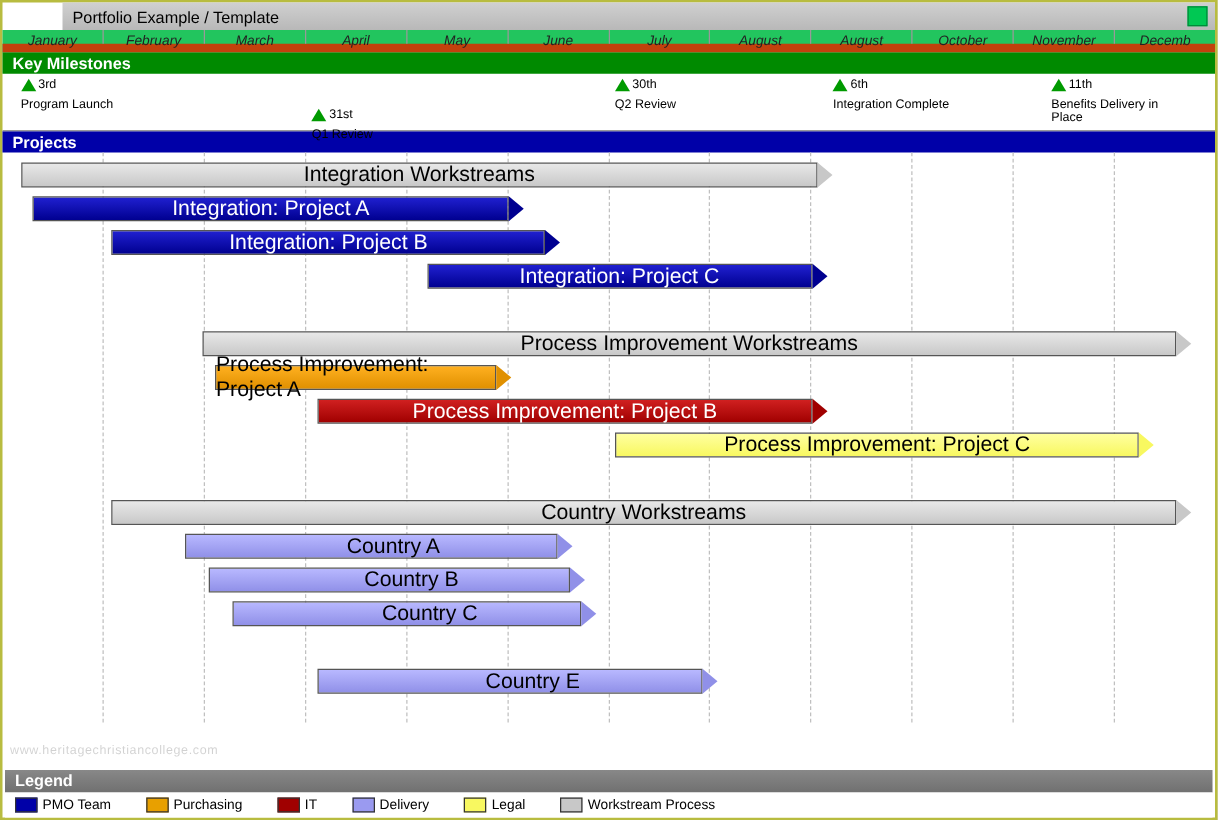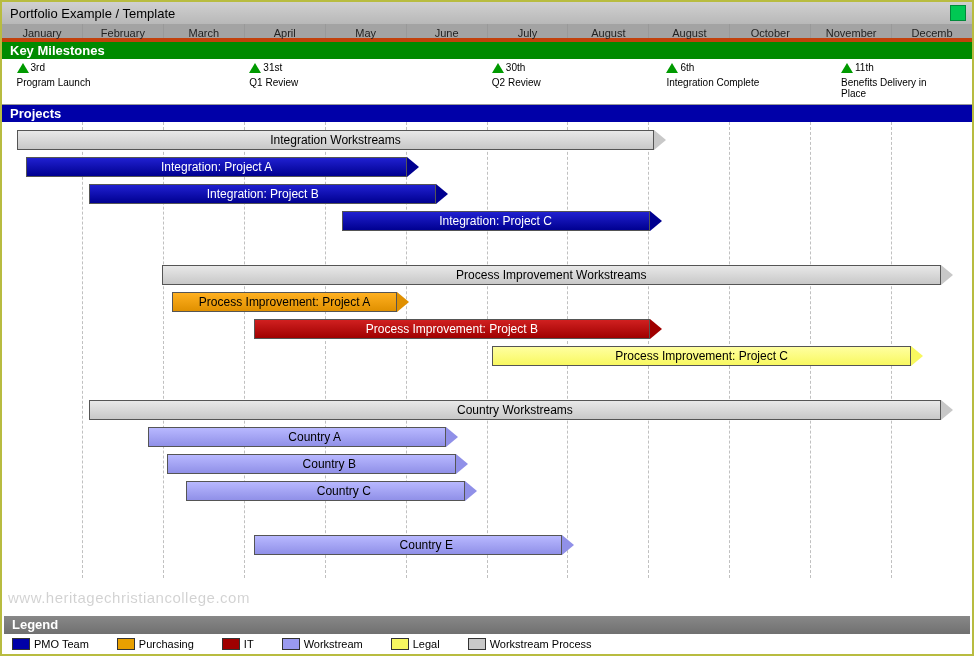--- a/index.html
+++ b/index.html
@@ -1,55 +1,55 @@
 <!DOCTYPE html>
 <html><head>
 <meta charset="utf-8">
 <style>
 * { box-sizing: border-box; margin: 0; padding: 0; }
 body { font-family: Arial, sans-serif; font-size: 12px; background: #6b6b00; width: 974px; height: 656px; overflow: hidden; }
 .frame { background: #ffffff; border: 2px solid #b8bc40; width: 974px; height: 656px; position: relative; }
-.title-bar { background: linear-gradient(to bottom, #d0d0d0, #b8b8b8); height: 22px; display: flex; align-items: center; padding: 0 8px; font-size: 13px; color: #000; position: relative; }
+.title-bar { background: linear-gradient(to bottom, #d0d0d0, #b8b8b8); height: 22px; display: flex; align-items: center; padding: 0 8px; font-size: 13px; color: #000; position: relative; margin-left: 48px; }
 .title-bar .sq { position: absolute; right: 6px; top: 3px; width: 16px; height: 16px; background: #00c853; border: 1px solid #008a3a; }
 .timeline-header { background: #0000a8; color: #fff; font-weight: bold; padding: 2px 8px; font-size: 13px; }
-.months-row { display: flex; border-bottom: 4px solid #c2410c; height: 18px; background: #a3a3a3; }
+.months-row { display: flex; border-bottom: 7px solid #c2410c; height: 18px; background: #22c55e; font-style: italic; }
 .month { flex: 1; border-right: 1px solid #999; font-size: 11px; text-align: center; line-height: 18px; color: #222; }
 .month:last-child { border-right: none; }
 .section-header { color: #fff; font-weight: bold; padding: 1px 8px; font-size: 13px; }
 .milestones-header { background: #008a00; }
 .projects-header { background: #0000a8; }
 .milestones-area { position: relative; height: 46px; border-bottom: 1px solid #999; }
 .milestone { position: absolute; top: 4px; font-size: 10px; text-align: left; }
 .milestone .tri { width: 0; height: 0; border-left: 6px solid transparent; border-right: 6px solid transparent; border-bottom: 10px solid #009a00; display: inline-block; }
 .milestone .mdate { display: inline-block; margin-left: 2px; vertical-align: top; line-height: 10px; }
 .milestone .mlabel { display: block; margin-top: 2px; max-width: 100px; line-height: 11px; }
 .gantt-area { position: relative; height: 456px; }
 .grid { position: absolute; inset: 0; display: flex; pointer-events: none; }
 .gridcol { flex: 1; border-right: 1px dashed #c0c0c0; }
 .gridcol:last-child { border-right: none; }
-.bar { position: absolute; height: 20px; display: flex; align-items: center; justify-content: center; font-size: 12px; }
+.bar { position: absolute; height: 20px; display: flex; align-items: center; justify-content: center; font-size: 17px; }
 .bar .body { height: 100%; flex: 1; display: flex; align-items: center; justify-content: center; border: 1px solid #555; }
 .bar .arrow { width: 0; height: 0; border-top: 10px solid transparent; border-bottom: 10px solid transparent; }
 .bar.grey .body { background: linear-gradient(to bottom,#e8e8e8,#c8c8c8); color: #000; }
 .bar.grey .arrow { border-left: 12px solid #c8c8c8; }
 .bar.blue .body { background: linear-gradient(to bottom,#2020d0,#000090); color: #fff; }
 .bar.blue .arrow { border-left: 12px solid #000090; }
 .bar.orange .body { background: linear-gradient(to bottom,#ffb020,#e09000); color: #000; }
 .bar.orange .arrow { border-left: 12px solid #e09000; }
 .bar.red .body { background: linear-gradient(to bottom,#d02020,#a00000); color: #fff; }
 .bar.red .arrow { border-left: 12px solid #a00000; }
 .bar.yellow .body { background: linear-gradient(to bottom,#ffffa0,#f8f860); color: #000; }
 .bar.yellow .arrow { border-left: 12px solid #f8f860; }
 .bar.lav .body { background: linear-gradient(to bottom,#b8b8ff,#9090e8); color: #000; padding-left: 36px; }
 .bar.lav .arrow { border-left: 12px solid #9090e8; }
 .legend-bar { position: absolute; bottom: 20px; left: 2px; right: 2px; background: linear-gradient(to bottom,#888,#707070); color: #fff; font-weight: bold; padding: 1px 8px; font-size: 13px; height: 18px; }
 .legend { position: absolute; bottom: 0; left: 2px; right: 2px; height: 20px; display: flex; align-items: center; background: #fff; gap: 4px; padding: 0 8px; }
 .legend-item { display: flex; align-items: flex-start; gap: 4px; font-size: 11px; margin-right: 24px; }
 .legend-item .sw { width: 18px; height: 12px; border: 1px solid #333; }
-.watermark { position: absolute; bottom: 48px; left: 6px; font-size: 15px; color: rgba(0,0,0,0.18); letter-spacing: 0.5px; }
+.watermark { position: absolute; bottom: 48px; left: 6px; font-size: 10px; color: rgba(0,0,0,0.18); letter-spacing: 0.5px; }
 </style>
 </head>
 <body>
 
 <div class="frame">
 
   <div class="title-bar">
     <span>Portfolio Example / Template</span>
     <span class="sq"></span>
   </div>
@@ -69,21 +69,21 @@
       <div class="month">November</div>
       <div class="month">Decemb</div>
     </div>
 
   <div class="section-header milestones-header">
     <span>Key Milestones</span>
   </div>
 
   <div class="milestones-area" id="milestones-area">
       <div class="milestone" style="left: 1.5%;"><span class="tri"></span><span class="mdate">3rd</span><span class="mlabel">Program Launch</span></div>
-      <div class="milestone" style="left: 25.5%;"><span class="tri"></span><span class="mdate">31st</span><span class="mlabel">Q1 Review</span></div>
+      <div class="milestone" style="left: 25.5%; margin-top: 24px;"><span class="tri"></span><span class="mdate">31st</span><span class="mlabel">Q1 Review</span></div>
       <div class="milestone" style="left: 50.5%;"><span class="tri"></span><span class="mdate">30th</span><span class="mlabel">Q2 Review</span></div>
       <div class="milestone" style="left: 68.5%;"><span class="tri"></span><span class="mdate">6th</span><span class="mlabel">Integration Complete</span></div>
       <div class="milestone" style="left: 86.5%;"><span class="tri"></span><span class="mdate">11th</span><span class="mlabel">Benefits Delivery in Place</span></div>
     </div>
 
   <div class="section-header projects-header">
     <span>Projects</span>
   </div>
 
   <div class="gantt-area" id="gantt-area">
@@ -194,21 +194,21 @@
       <div class="legend-item">
         <span class="sw" style="background:#e8a000"></span>
         <span>Purchasing</span>
       </div>
       <div class="legend-item">
         <span class="sw" style="background:#a00000"></span>
         <span>IT</span>
       </div>
       <div class="legend-item">
         <span class="sw" style="background:#9a9af0"></span>
-        <span>Workstream</span>
+        <span>Delivery</span>
       </div>
       <div class="legend-item">
         <span class="sw" style="background:#f8f860"></span>
         <span>Legal</span>
       </div>
       <div class="legend-item">
         <span class="sw" style="background:#c8c8c8"></span>
         <span>Workstream Process</span>
       </div>
     </div>

